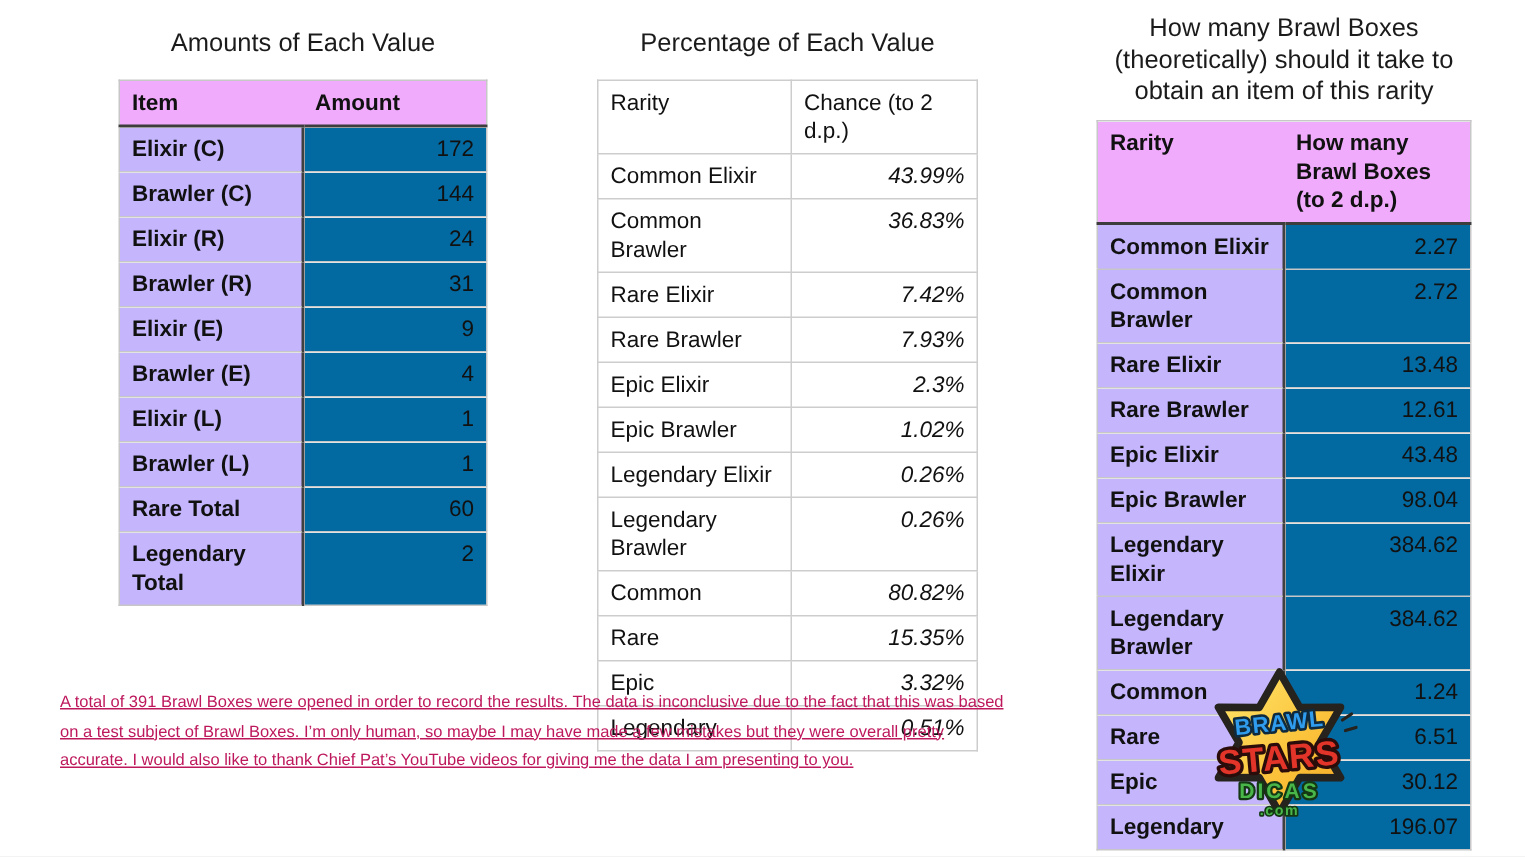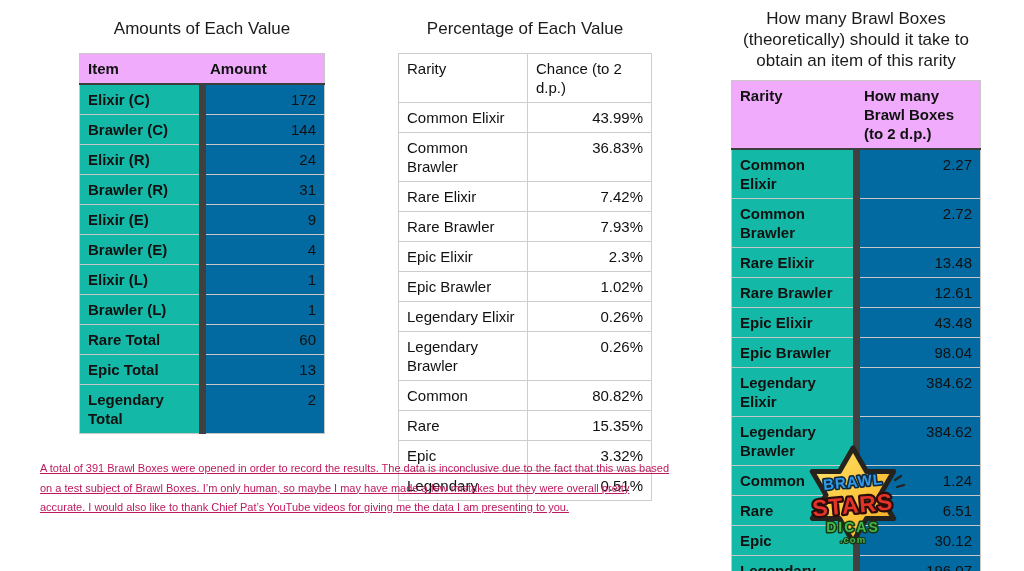--- a/index.html
+++ b/index.html
@@ -40,32 +40,32 @@
   }
   
   table.styled { border: 1px solid #c7c7c7; }
   .styled thead th {
     background: #f0abfc;
     font-weight: bold;
     text-align: left;
     border-bottom: 2px solid #3d3d3d;
   }
   .styled tbody th {
-    background: #14b8a6;
+    background: #c4b5fd;
     font-weight: bold;
     text-align: left;
-    border-right: 7px solid #404040;
+    border-right: 2px solid #404040;
   }
   .styled tbody td { background: #0369a1; text-align: right; }
   .styled tbody tr + tr th,
   .styled tbody tr + tr td { border-top: 1px solid #c7c7c7; }
   
   table.plain, .plain th, .plain td { border: 1px solid #cdcdcd; }
   .plain th { font-weight: 400; text-align: left; background: #fff; }
-  .plain td { font-weight: 400; text-align: right; background: #fff; }
+  .plain td { font-weight: 400; text-align: right; background: #fff; font-style: italic; }
   .note {
     position: absolute;
     left: 40px; top: 459px;
     width: 634px;
     font-size: 11px;
     line-height: 19.5px;
     color: #be185d;
     text-decoration: underline;
   }
   .logo {
@@ -130,24 +130,20 @@
             <th>Elixir (L)</th>
             <td>1</td>
           </tr>
           <tr>
             <th>Brawler (L)</th>
             <td>1</td>
           </tr>
           <tr>
             <th>Rare Total</th>
             <td>60</td>
-          </tr>
-          <tr>
-            <th>Epic Total</th>
-            <td>13</td>
           </tr>
           <tr>
             <th>Legendary Total</th>
             <td>2</td>
           </tr>
         </tbody>
     </table>
   </div>
 
   <div class="panel panel-2">

